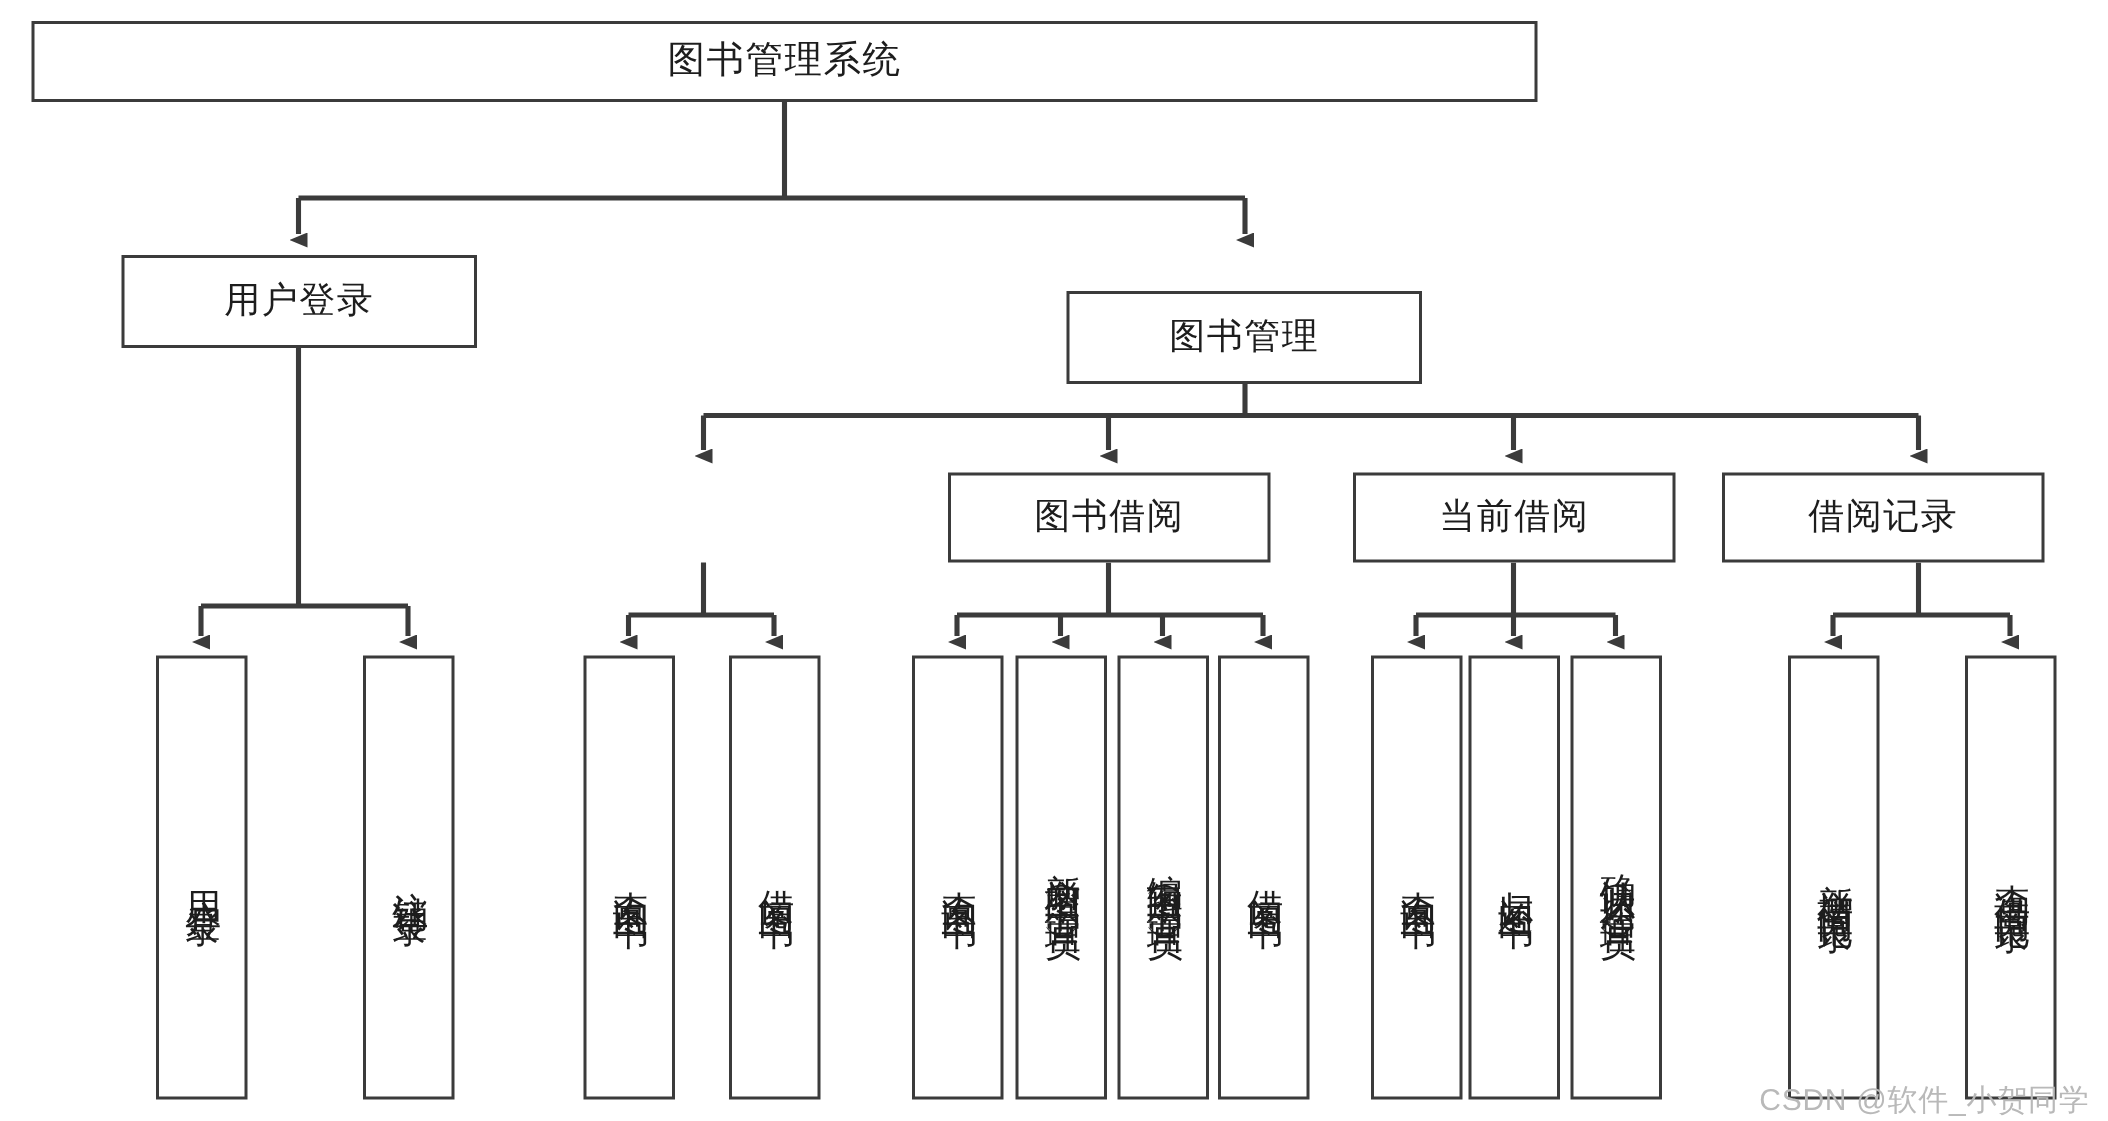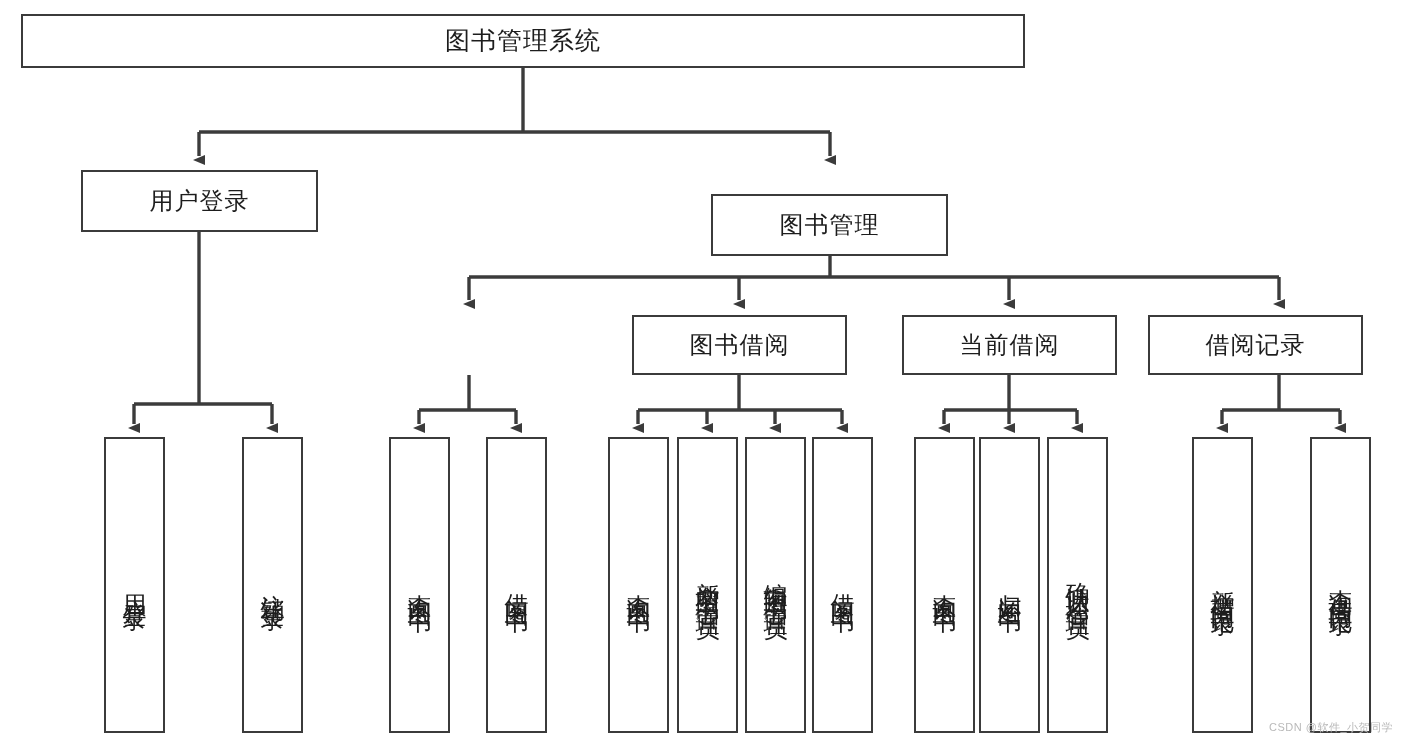--- a/index.html
+++ b/index.html
@@ -61,22 +61,22 @@
     font-size:24px;
     letter-spacing:5px;
     line-height:1;
     white-space:nowrap;
     color:#1d1d1d;
   }
   
   #watermark{
     position:absolute;
     right:12px;
-    bottom:12px;
-    font-size:11px;
+    bottom:0;
+    font-size:20px;
     color:#b9b9b9;
     letter-spacing:.5px;
     white-space:nowrap;
   }
 </style>
 </head>
 <body>
 
 <div id="canvas">
 

